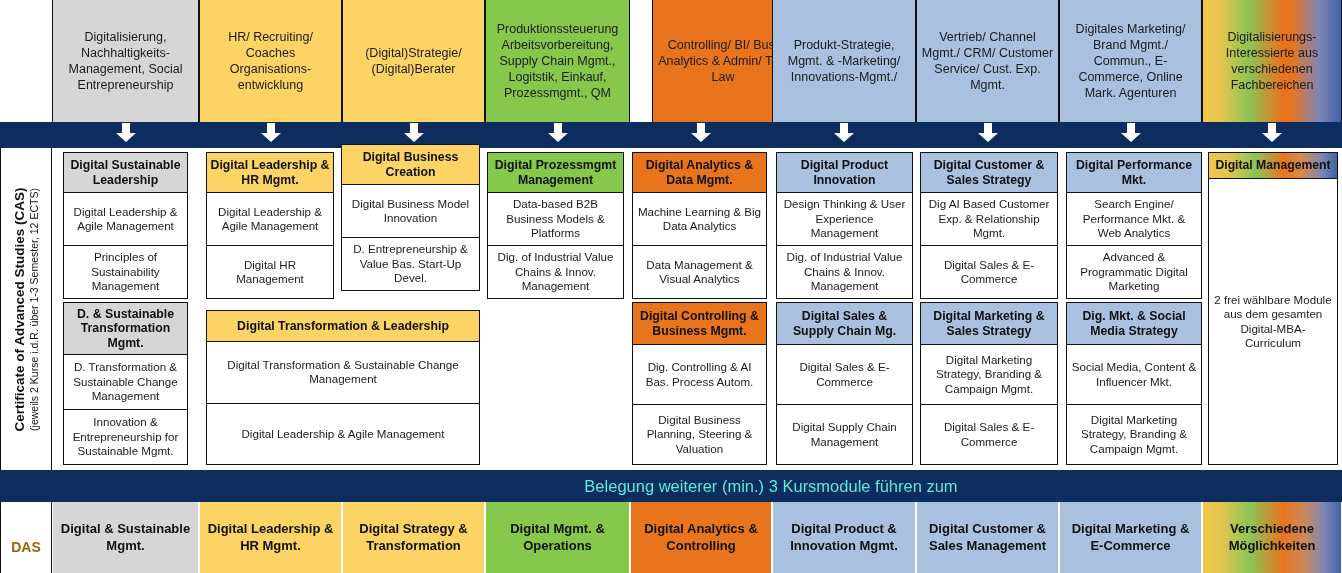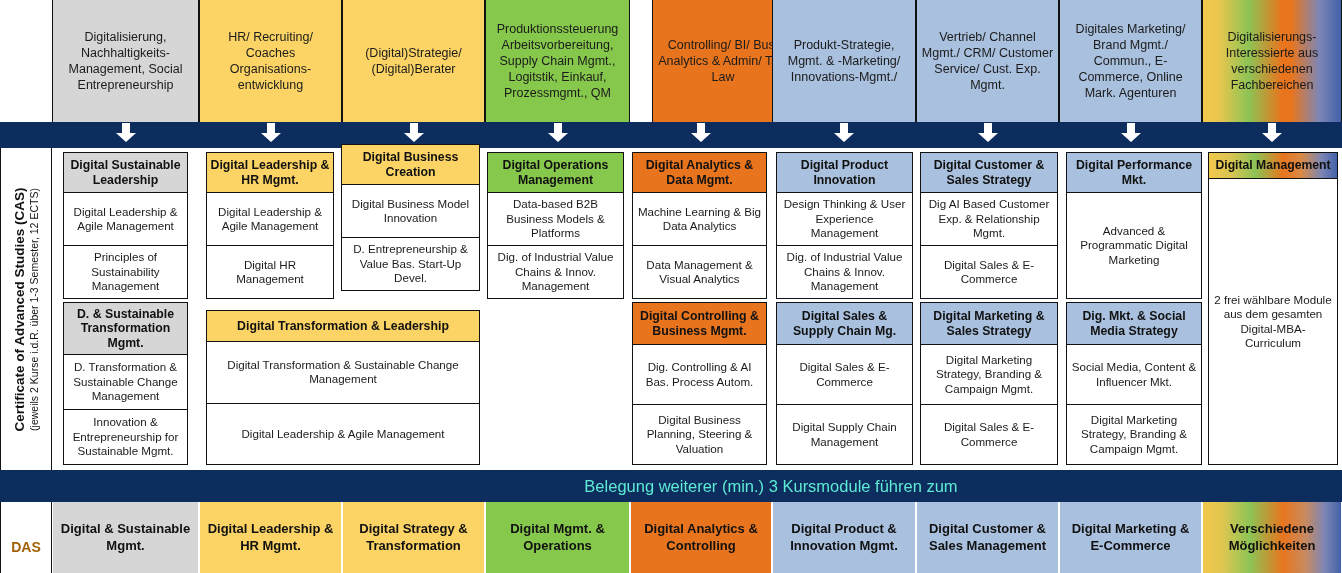--- a/index.html
+++ b/index.html
@@ -227,21 +227,21 @@
     <div class="mod">Digital HR Management</div>
   </div>
 
   <div class="card" style="left:341px; top:144px; width:139px; height:147px;">
     <div class="hd hd-yellow" style="height:40px;">Digital Business Creation</div>
     <div class="mod">Digital Business Model Innovation</div>
     <div class="mod">D. Entrepreneurship &amp; Value Bas. Start-Up Devel.</div>
   </div>
 
   <div class="card" style="left:487px; top:152px; width:137px; height:147px;">
-    <div class="hd hd-green" style="height:40px;">Digital Operations Management</div>
+    <div class="hd hd-green" style="height:40px;">Digital Prozessmgmt Management</div>
     <div class="mod">Data-based B2B Business Models &amp; Platforms</div>
     <div class="mod">Dig. of Industrial Value Chains &amp; Innov. Management</div>
   </div>
 
   <div class="card" style="left:632px; top:152px; width:135px; height:147px;">
     <div class="hd hd-orange" style="height:40px;">Digital Analytics &amp; Data Mgmt.</div>
     <div class="mod">Machine Learning &amp; Big Data Analytics</div>
     <div class="mod">Data Management &amp; Visual Analytics</div>
   </div>
 
@@ -252,20 +252,21 @@
   </div>
 
   <div class="card" style="left:920px; top:152px; width:138px; height:147px;">
     <div class="hd hd-blue" style="height:40px;">Digital Customer &amp; Sales Strategy</div>
     <div class="mod">Dig AI Based Customer Exp. &amp; Relationship Mgmt.</div>
     <div class="mod">Digital Sales &amp; E-Commerce</div>
   </div>
 
   <div class="card" style="left:1066px;top:152px; width:136px; height:147px;">
     <div class="hd hd-blue" style="height:40px;">Digital Performance Mkt.</div>
+    <div class="mod">Search Engine/ Performance Mkt. &amp; Web Analytics</div>
     <div class="mod">Advanced &amp; Programmatic Digital Marketing</div>
   </div>
 
   <div class="card" style="left:63px;  top:302px; width:125px; height:163px;">
     <div class="hd hd-grey" style="height:52px;">D. &amp; Sustainable Transformation Mgmt.</div>
     <div class="mod">D. Transformation &amp; Sustainable Change Management</div>
     <div class="mod">Innovation &amp; Entrepreneurship for Sustainable Mgmt.</div>
   </div>
 
   <div class="card" style="left:206px; top:310px; width:274px; height:155px;">

